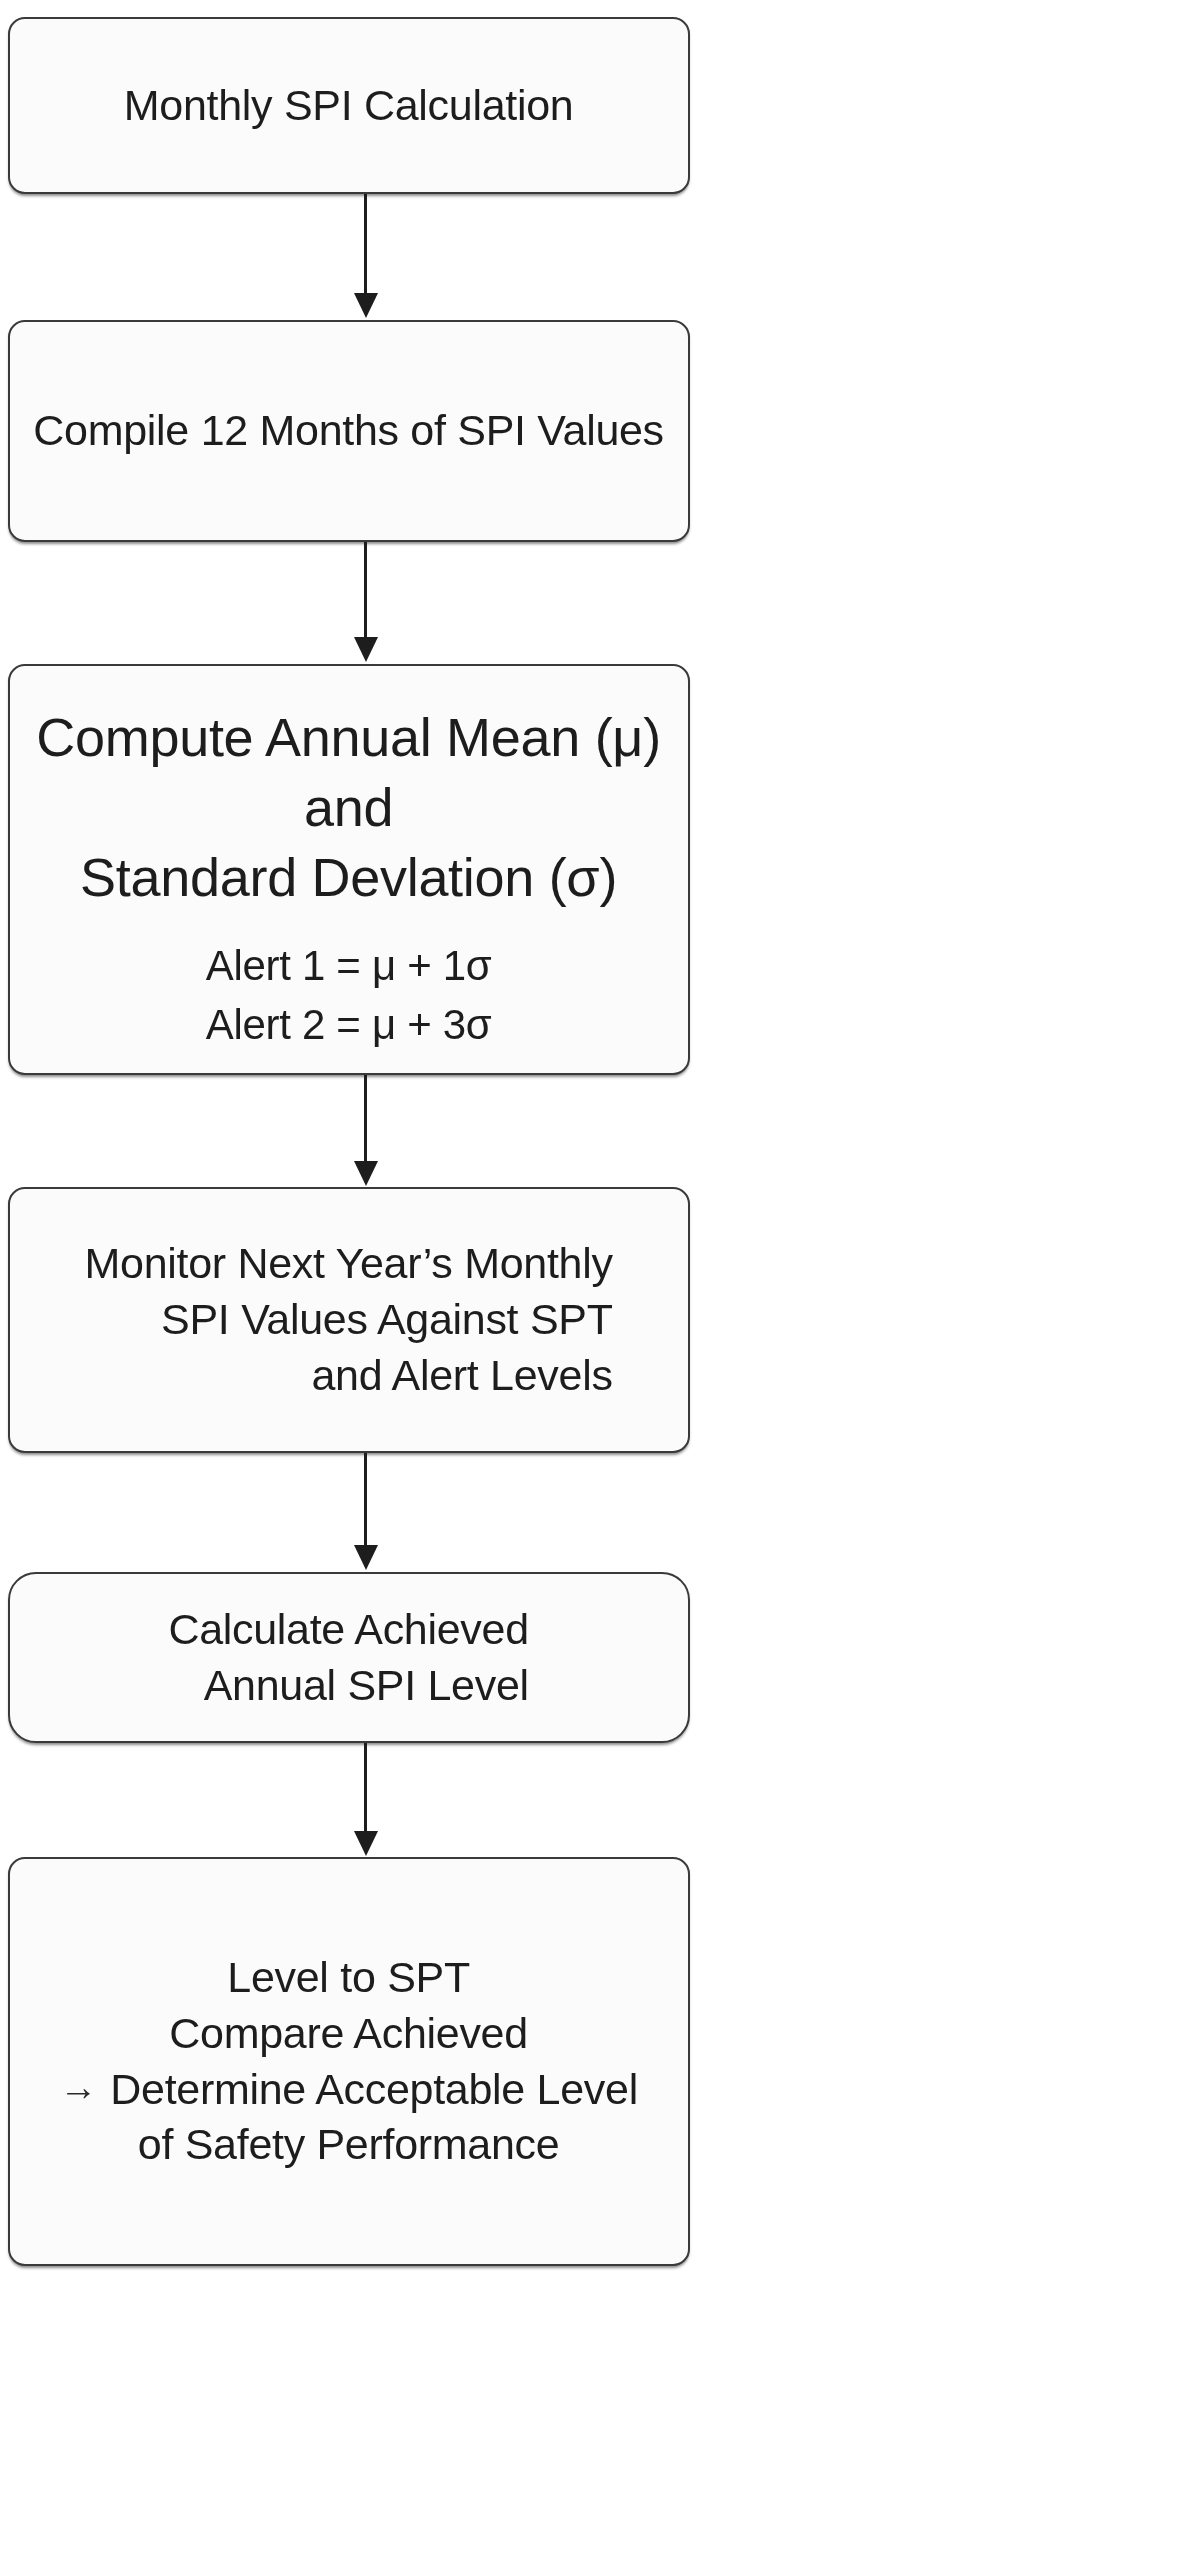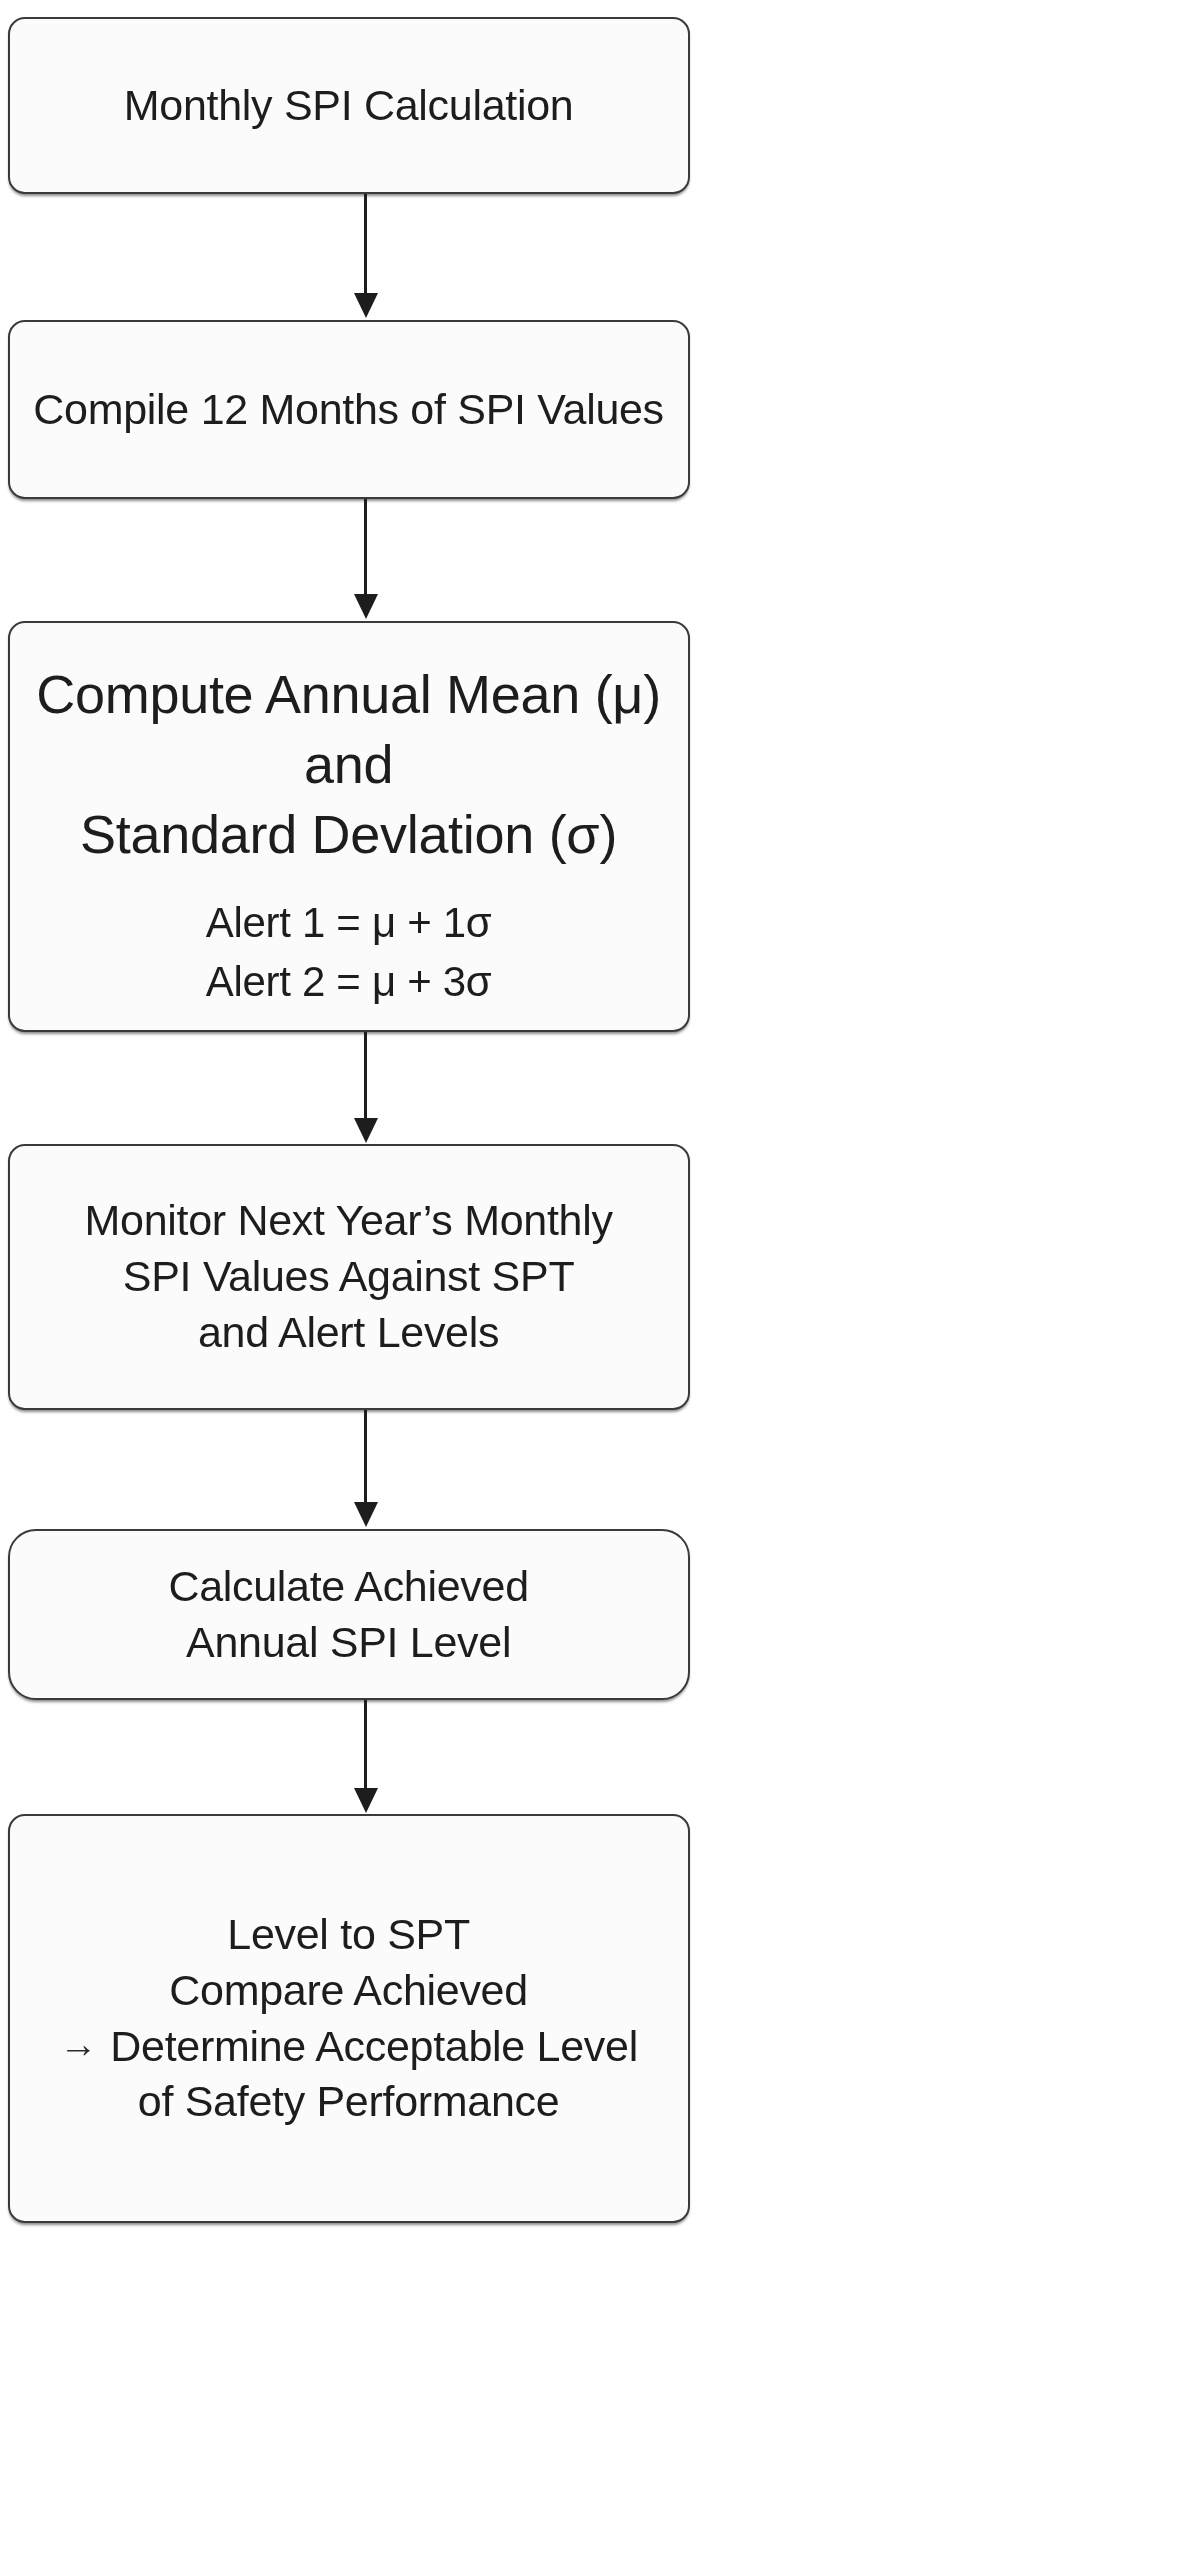--- a/index.html
+++ b/index.html
@@ -48,25 +48,26 @@
     text-align: center;
     letter-spacing: -0.3px;
   }
 
   .node-text {
     font-size: 43px;
     line-height: 1.30;
     font-weight: 400;
     padding: 0 15.2px;
     white-space: pre-line;
+    text-align: right;
   }
 
   
   .node.n1 { height: 177px; }
-  .node.n2 { height: 179px; }
+  .node.n2 { height: 222px; }
   .node.n3 { height: 411px; justify-content: flex-start; padding-top: 36px; }
   .node.n4 { height: 266px; }
   .node.n5 { height: 171px; border-radius: 28px; }
   .node.n6 { height: 409px; }
 
   
   .n3-heading {
     font-size: 54px;
     line-height: 1.30;
     white-space: pre-line;

